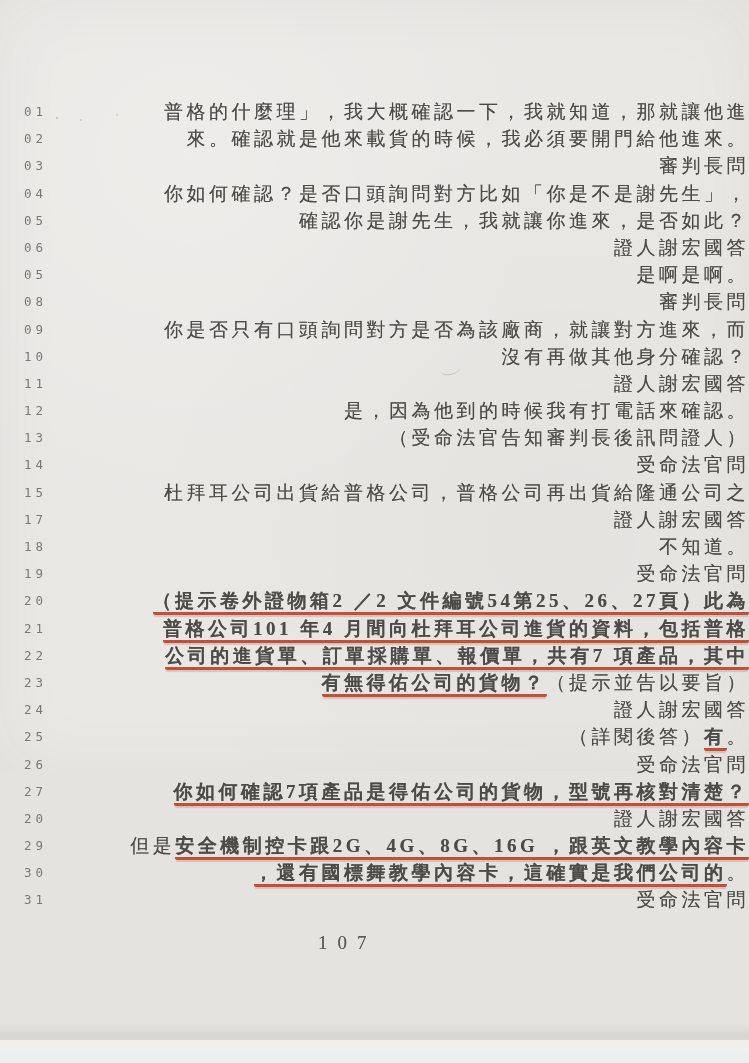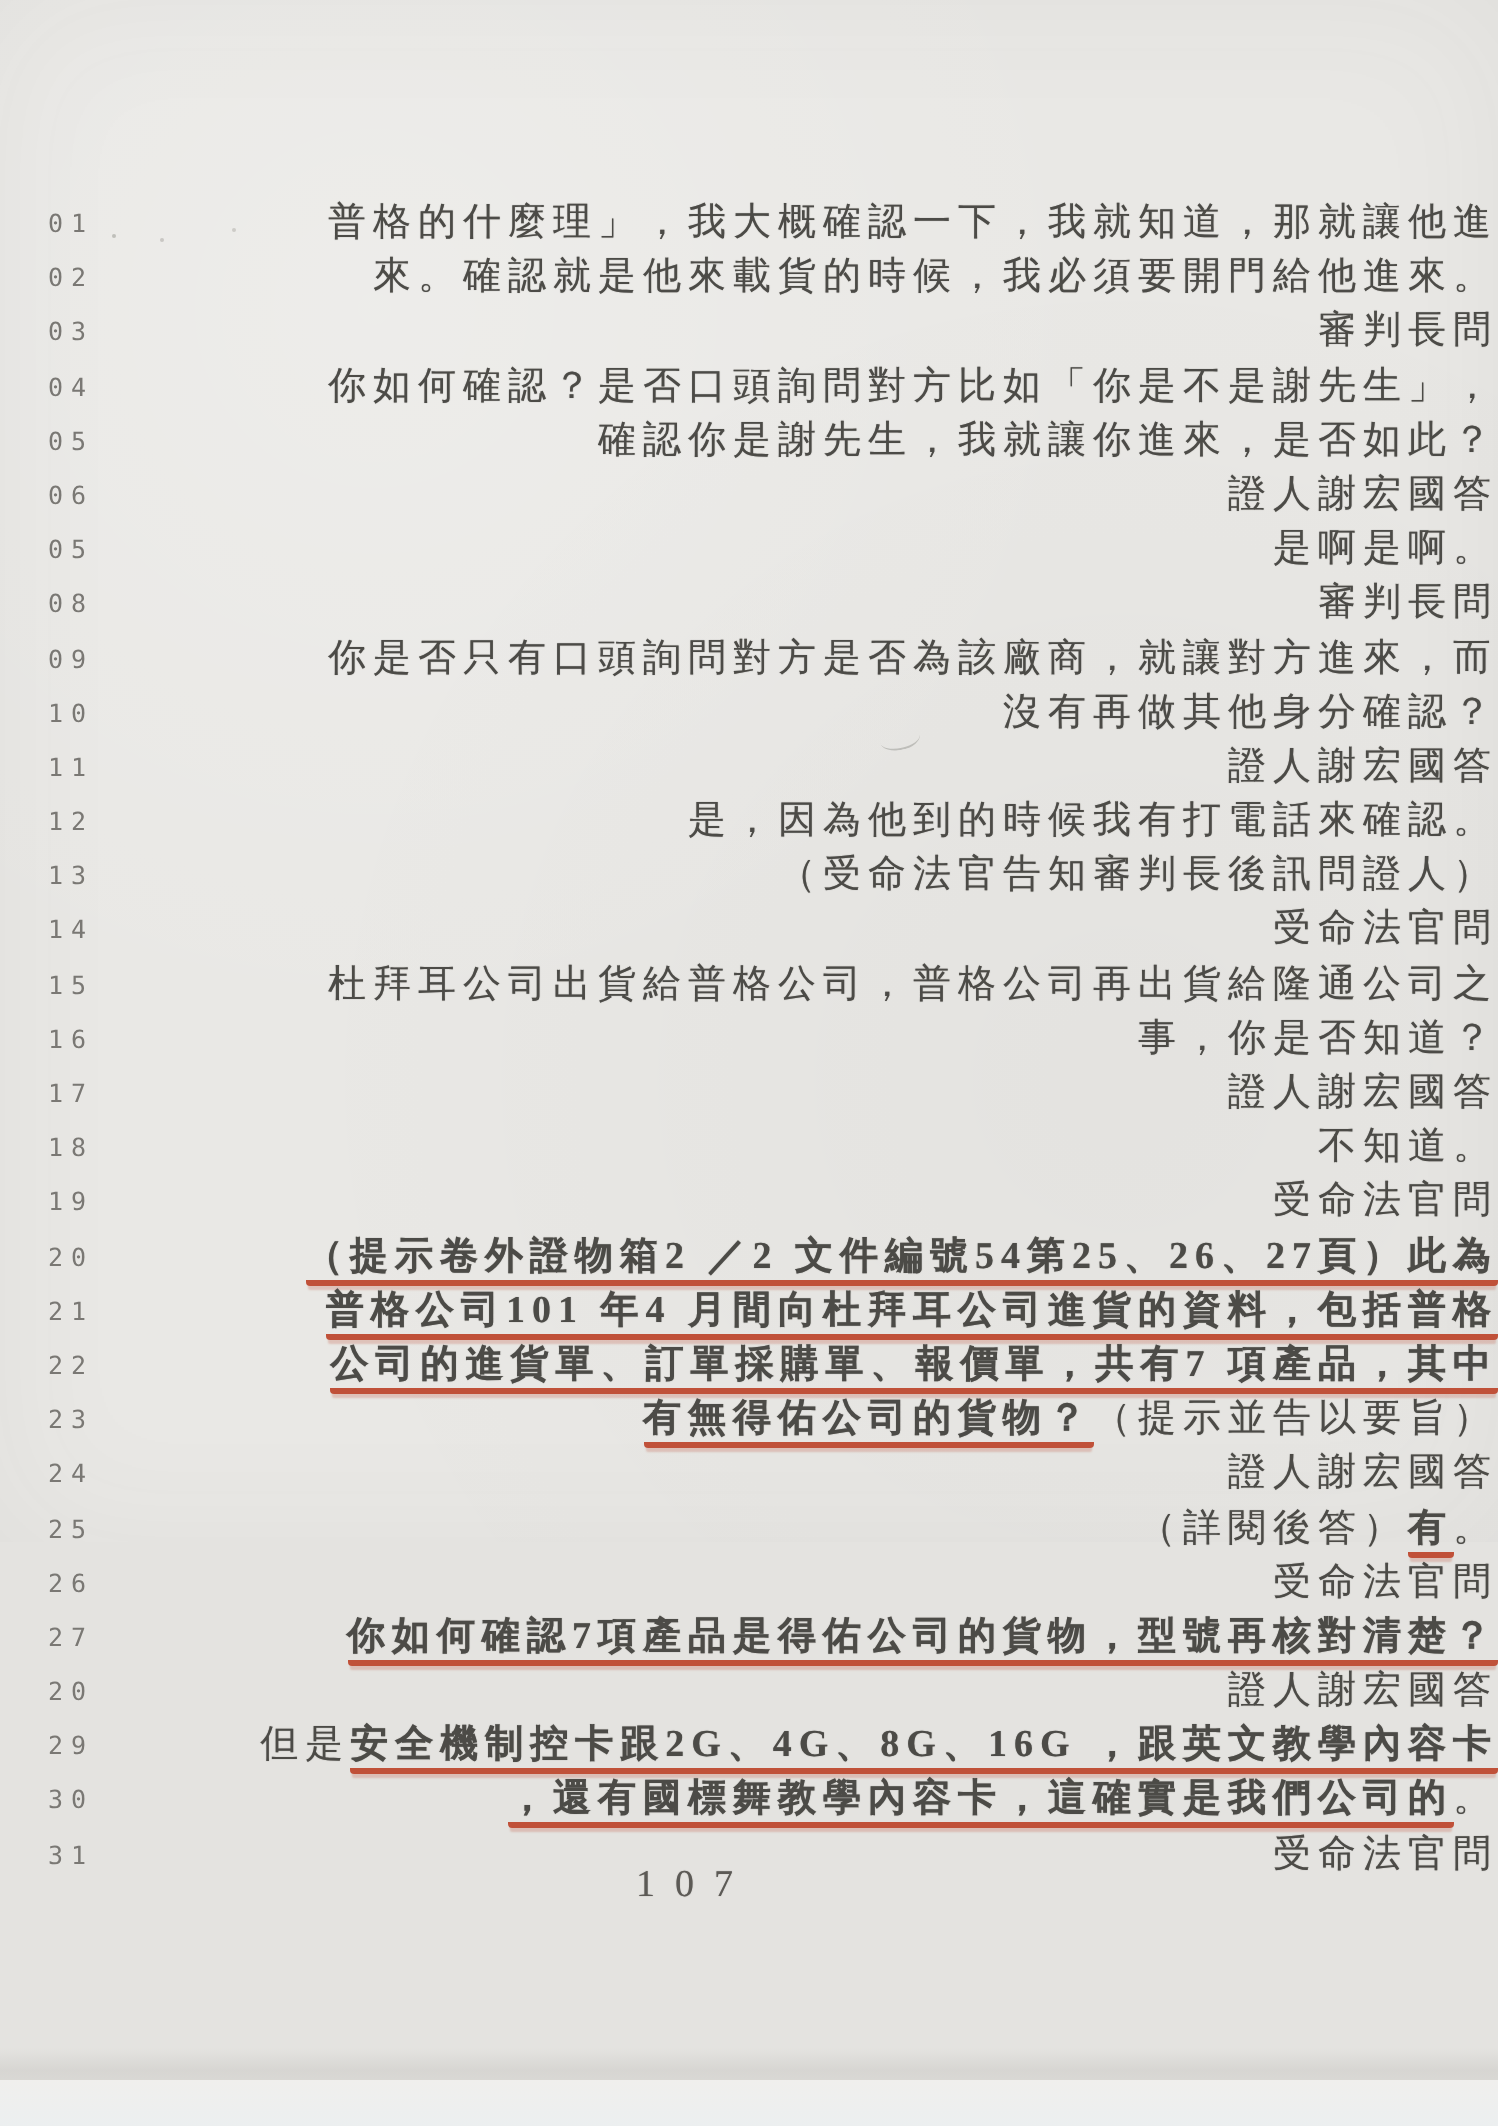--- a/index.html
+++ b/index.html
@@ -120,24 +120,20 @@
         <span class="txt"><span>（受命法官告知審判長後訊問證人）</span></span>
       </div>
       <div class="line speaker">
         <span class="num">14</span>
         <span class="txt"><span>受命法官問</span></span>
       </div>
       <div class="line content">
         <span class="num">15</span>
         <span class="txt"><span>杜拜耳公司出貨給普格公司，普格公司再出貨給隆通公司之</span></span>
       </div>
-      <div class="line content">
-        <span class="num">16</span>
-        <span class="txt"><span>事，你是否知道？</span></span>
-      </div>
       <div class="line speaker">
         <span class="num">17</span>
         <span class="txt"><span>證人謝宏國答</span></span>
       </div>
       <div class="line content">
         <span class="num">18</span>
         <span class="txt"><span>不知道。</span></span>
       </div>
       <div class="line speaker">
         <span class="num">19</span>

